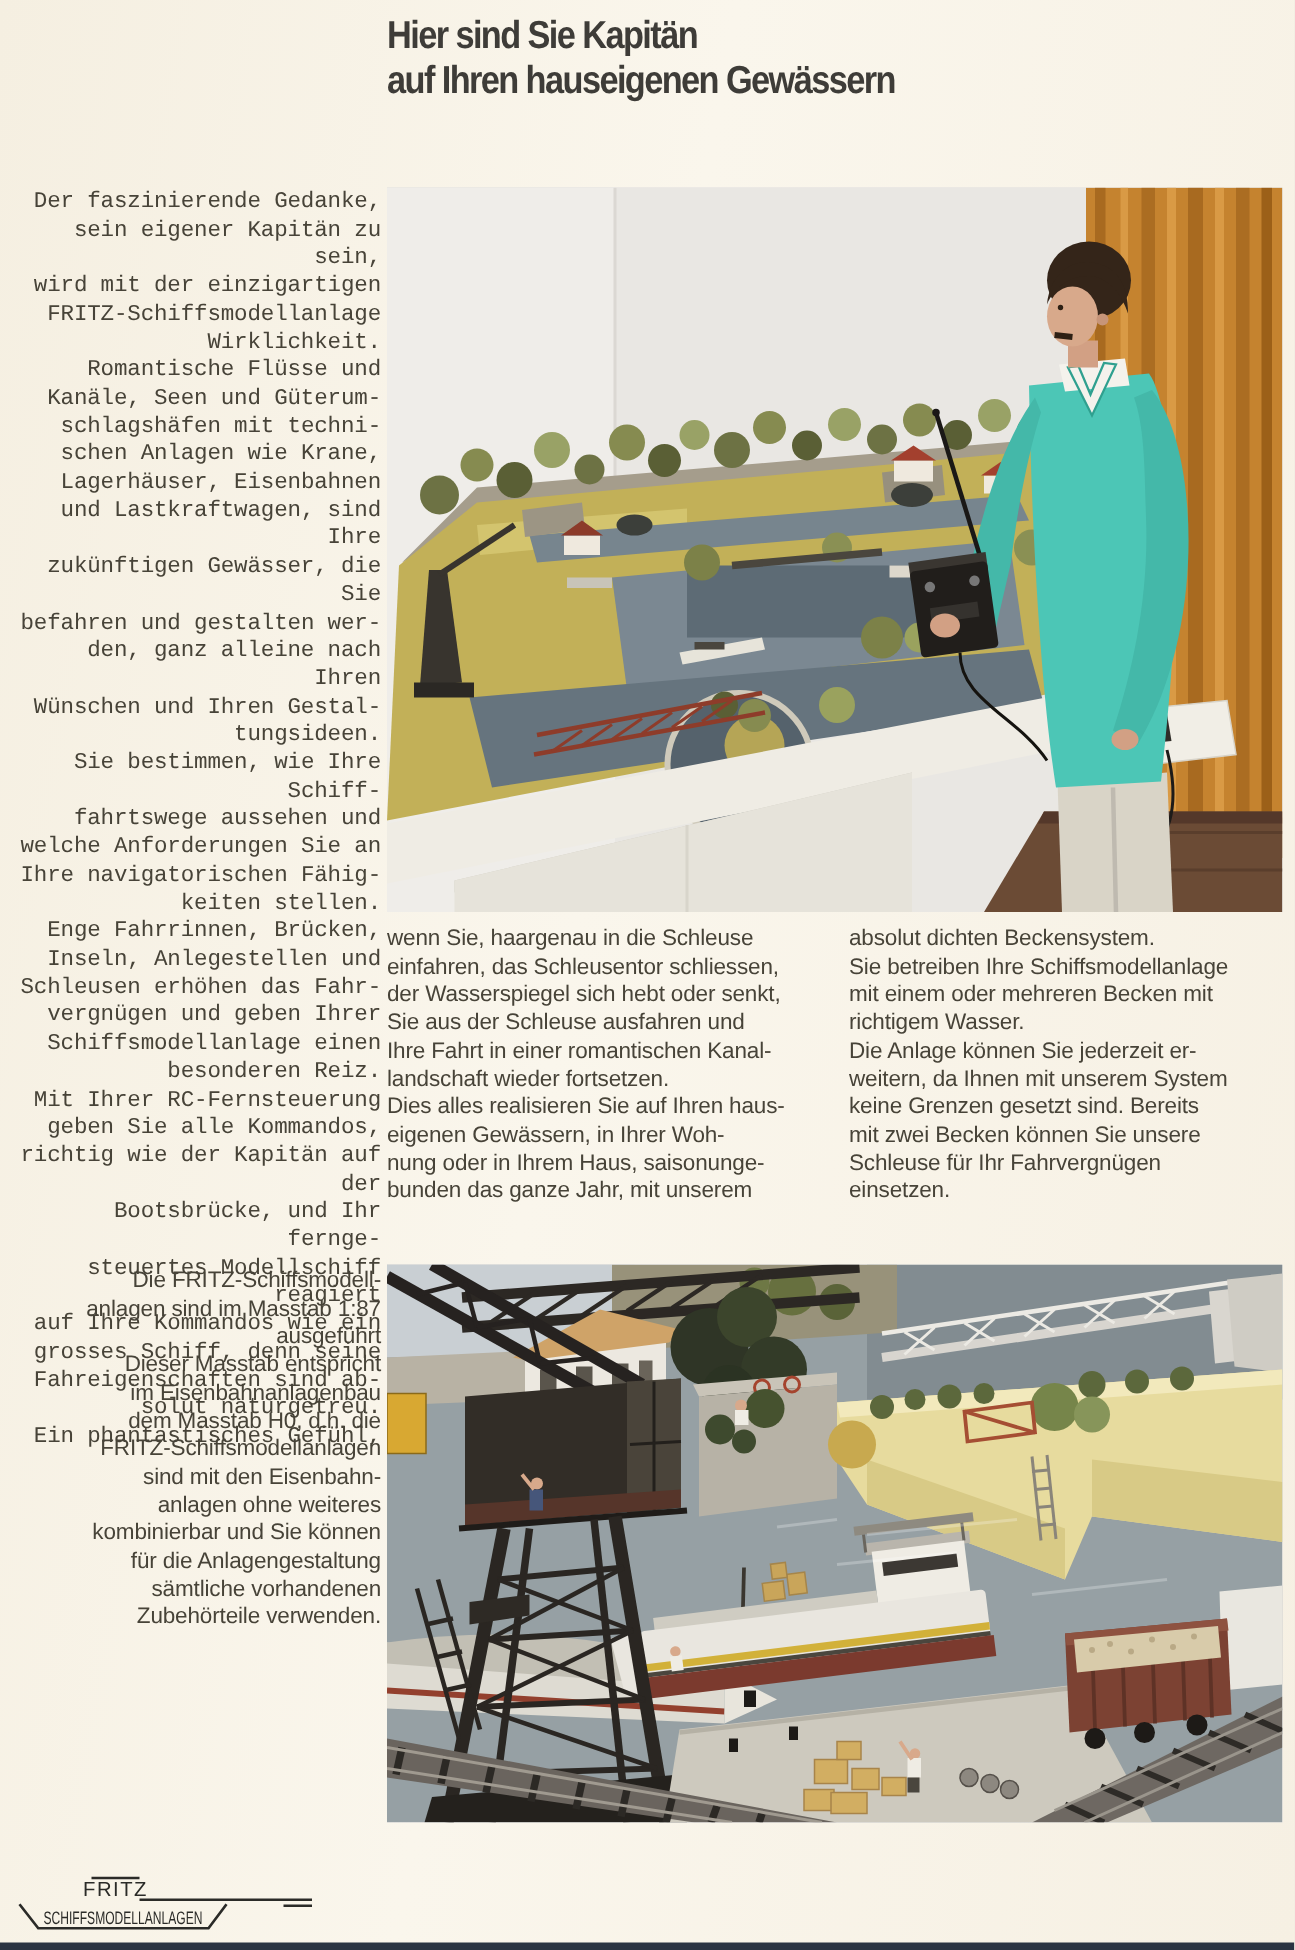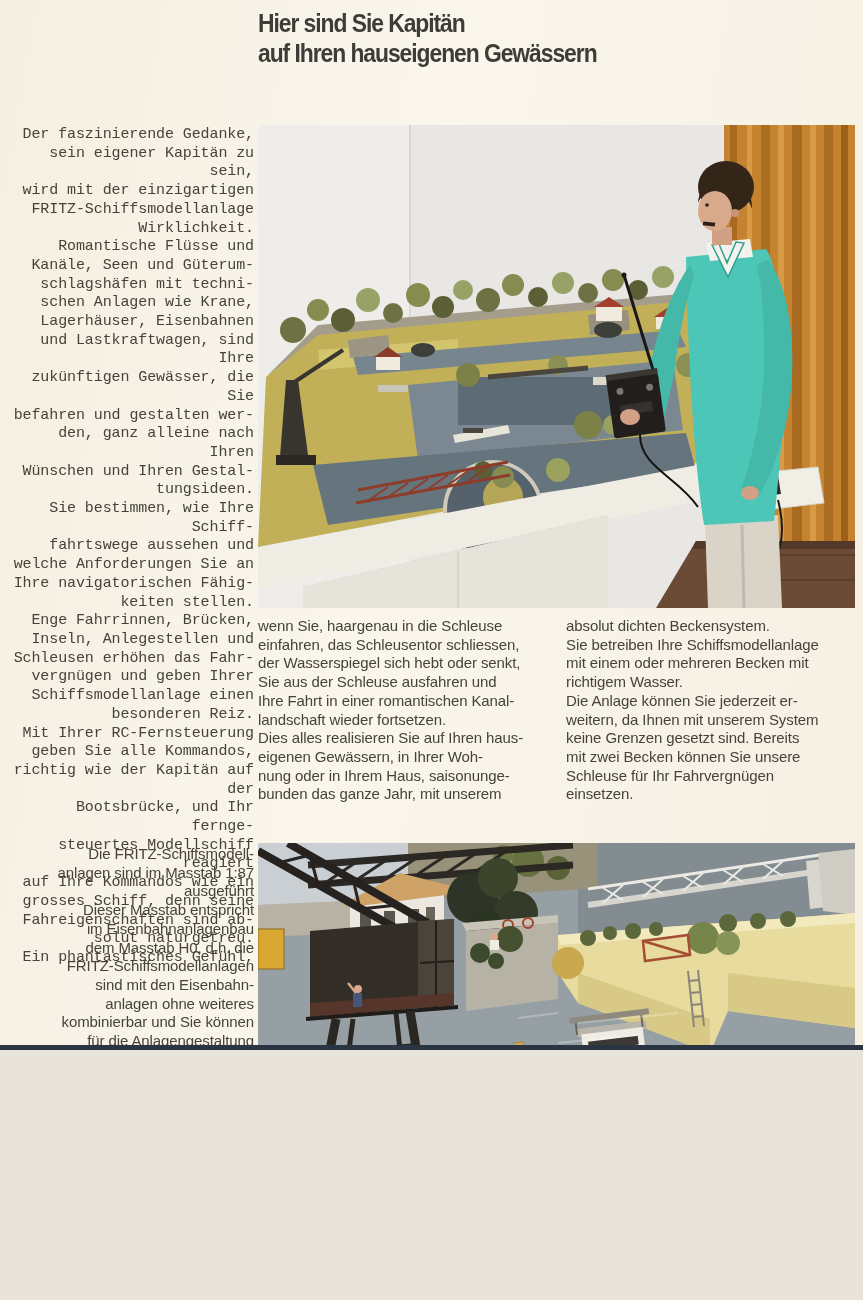--- a/index.html
+++ b/index.html
@@ -2,21 +2,21 @@
 <html style="--page-bg: #f8f3e8; --title-color: #3e3c38; --text-color: #474338; --edge-bar: #2b3442; --sweater-turquoise: #4cc6b6; --curtain-orange: #c5832f; --barge-stripe-yellow: #d2b139; --quay-sand: #e7db9e;"><head>
 <meta charset="utf-8">
 <style>
   html,body{margin:0;padding:0;}
   body{
     width:863px;height:1300px;position:relative;
     font-family:"Liberation Sans", sans-serif;
     background:#e8e4da;
   }
   .page{
-    position:absolute;left:0;top:0;width:863px;height:1050px;overflow:hidden;
+    position:absolute;left:0;top:0;width:863px;height:1300px;overflow:hidden;
     background:var(--page-bg,#f8f3e8);
     background-image:linear-gradient(100deg,#f5efe1 0%,#faf6ec 45%,#f6f0e3 100%);
   }
   .title{
     position:absolute;left:258px;top:8px;margin:0;
     font-size:26px;line-height:30px;font-weight:bold;
     letter-spacing:-1.2px;color:var(--title-color,#3e3c38);
     white-space:pre-line;transform:scaleX(0.88);transform-origin:left top;
   }
   .body-text{

